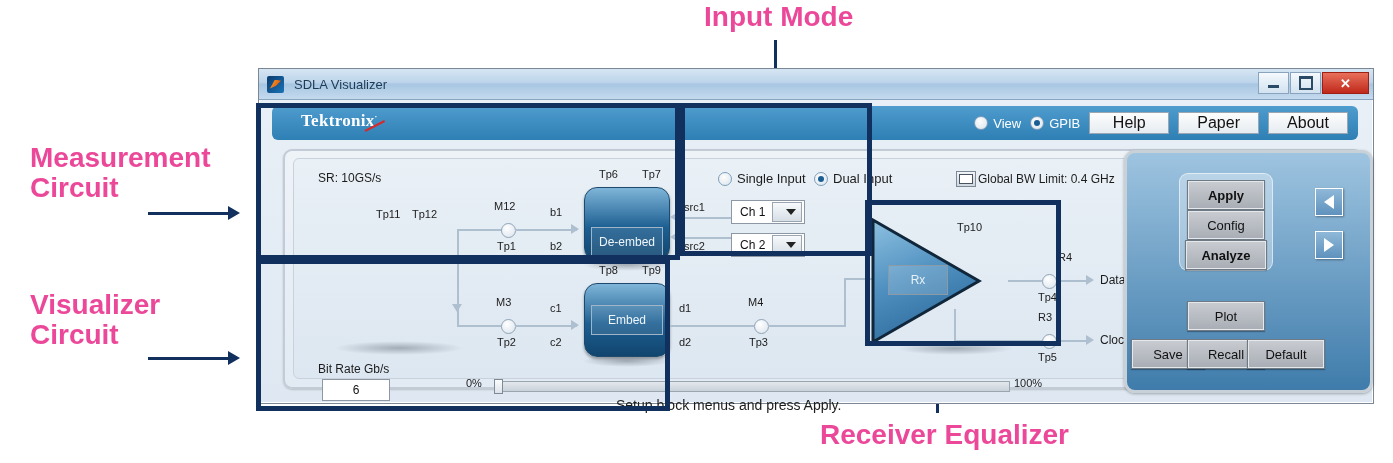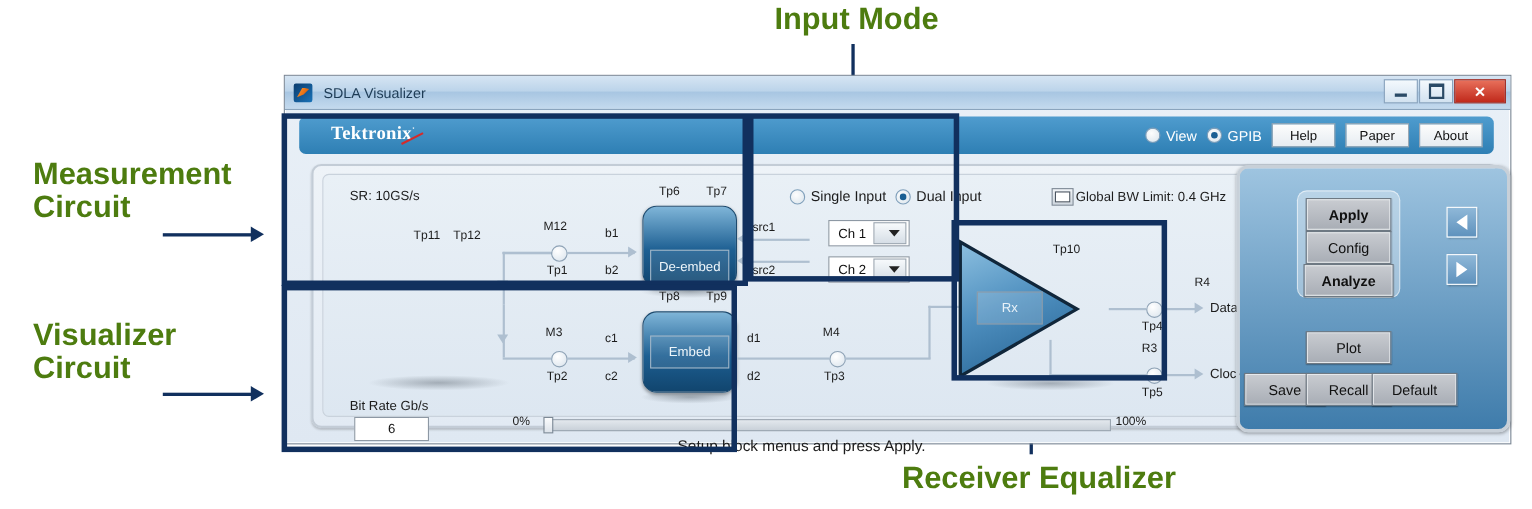--- a/index.html
+++ b/index.html
@@ -1,20 +1,20 @@
 <!DOCTYPE html>
 <html><head>
 <meta charset="utf-8">
 <style>
   html,body{margin:0;padding:0;background:#ffffff;}
   body{width:1393px;height:463px;position:relative;overflow:hidden;
        font-family:"Liberation Sans",sans-serif;}
 
   
-  .anno{position:absolute;font-weight:bold;color:#4d7c0f;line-height:1.08;white-space:pre-line;}
+  .anno{position:absolute;font-weight:bold;color:#ec4899;line-height:1.08;white-space:pre-line;}
   .anno-measure{left:30px;top:143px;font-size:28px;}
   .anno-sim{left:30px;top:290px;font-size:28px;}
   .anno-input{left:704px;top:2px;font-size:28px;}
   .anno-recv{left:820px;top:420px;font-size:28px;}
   .arrow-line{position:absolute;background:#11305e;}
   .arrow-head{position:absolute;width:0;height:0;}
 
   
   .hl{position:absolute;border:5px solid #11305e;box-sizing:border-box;pointer-events:none;}
 
@@ -48,22 +48,22 @@
   .tek-swoosh{position:absolute;left:93px;top:24px;width:22px;height:2px;background:#d42b2b;
               transform:rotate(-27deg);transform-origin:left center;}
 
   .hdr-right{position:absolute;right:10px;top:6px;display:flex;align-items:center;gap:9px;}
   .radio-wrap{display:flex;align-items:center;gap:5px;font-size:13px;color:#fff;}
   .radio{width:12px;height:12px;border-radius:50%;border:1px solid #7f9fba;
          background:radial-gradient(circle at 40% 35%,#fdfdfd,#d9e4ec);
          display:inline-block;position:relative;}
   .radio.on::after{content:"";position:absolute;left:3px;top:3px;width:6px;height:6px;
          border-radius:50%;background:#1a5f93;}
-  .hdr-btn{min-width:42px;height:20px;padding:0 7px;border:1px solid #9aa7b3;
-           background:linear-gradient(#fdfdfd,#e6ecf1);font-size:12px;color:#111;
+  .hdr-btn{min-width:42px;height:20px;padding:0 18px;border:1px solid #9aa7b3;
+           background:linear-gradient(#fdfdfd,#e6ecf1);font-size:16px;color:#111;
            display:flex;align-items:center;justify-content:center;}
 
   
   .diagram{position:absolute;left:24px;top:80px;width:1076px;height:236px;
            background:linear-gradient(#eef3f8,#e2eaf3);border:2px solid #c3ccd6;
            border-radius:9px;box-shadow:0 1px 2px rgba(0,0,0,.18);}
   .inner{position:absolute;left:8px;top:7px;width:1057px;height:219px;
          background:linear-gradient(#e9f0f6,#dde7f1);border:1px solid #c9d2dc;border-radius:6px;}
 
   .lbl{position:absolute;font-size:11px;color:#1c1c1c;white-space:nowrap;}
@@ -93,21 +93,21 @@
 
   
   .blk{position:absolute;border-radius:13px;border:1px solid #1d4a6e;
        background:linear-gradient(#7fb5d8,#1d5f92 55%,#11456e);
        box-shadow:0 2px 3px rgba(0,0,0,.35);display:flex;align-items:center;justify-content:center;}
   .blk-inner{border:1px solid #9fb6c8;background:rgba(255,255,255,.10);
        color:#eef6fb;font-size:12px;display:flex;align-items:center;justify-content:center;}
 
   
   .combo{position:absolute;height:22px;border:1px solid #8d98a4;background:#fff;
-         display:flex;align-items:center;font-size:12px;color:#111;margin-left:22px;}
+         display:flex;align-items:center;font-size:12px;color:#111;}
   .combo span{padding-left:8px;}
   .combo .arrowbox{margin-left:auto;width:20px;height:18px;margin-right:2px;
          background:linear-gradient(#f7fafc,#d6dee6);border:1px solid #9aa5b0;
          display:flex;align-items:center;justify-content:center;}
   .combo .arrowbox i{width:0;height:0;border-left:5px solid transparent;
          border-right:5px solid transparent;border-top:6px solid #222;display:block;}
 
   .bwbtn{position:absolute;width:18px;height:14px;border:1px solid #7d8894;
          background:linear-gradient(#f2f5f8,#cfd7df);display:flex;align-items:center;
          justify-content:center;}
@@ -316,21 +316,21 @@
         <polygon points="3,3 109,64 3,125" fill="url(#grx)" stroke="#10263a" stroke-width="3"></polygon>
       </svg>
       <div class="tri-cap" style="left:18px;top:48px;width:58px;height:28px;">
         <span>Rx</span>
       </div>
     </div>
     <div class="lbl" style="left:663px;top:62px;">Tp10</div>
 
     <div class="wire wire-h" style="left:714px;top:121px;width:34px;"></div>
     <div class="node" style="left:748px;top:115px;"></div>
-    <div class="lbl" style="left:744px;top:92px;padding-left:48px;">R4</div>
+    <div class="lbl" style="left:716px;top:92px;padding-left:48px;">R4</div>
     <div class="lbl" style="left:744px;top:132px;">Tp4</div>
     <div class="wire wire-h" style="left:762px;top:121px;width:34px;"></div>
     <div class="ah-r" style="left:792px;top:116px;"></div>
     <div class="lbl-b" style="left:806px;top:114px;">Data</div>
 
     <div class="wire wire-v" style="left:660px;top:150px;height:32px;"></div>
     <div class="wire wire-h" style="left:660px;top:181px;width:88px;"></div>
     <div class="node" style="left:748px;top:175px;"></div>
     <div class="lbl" style="left:744px;top:152px;">R3</div>
     <div class="lbl" style="left:744px;top:192px;">Tp5</div>

